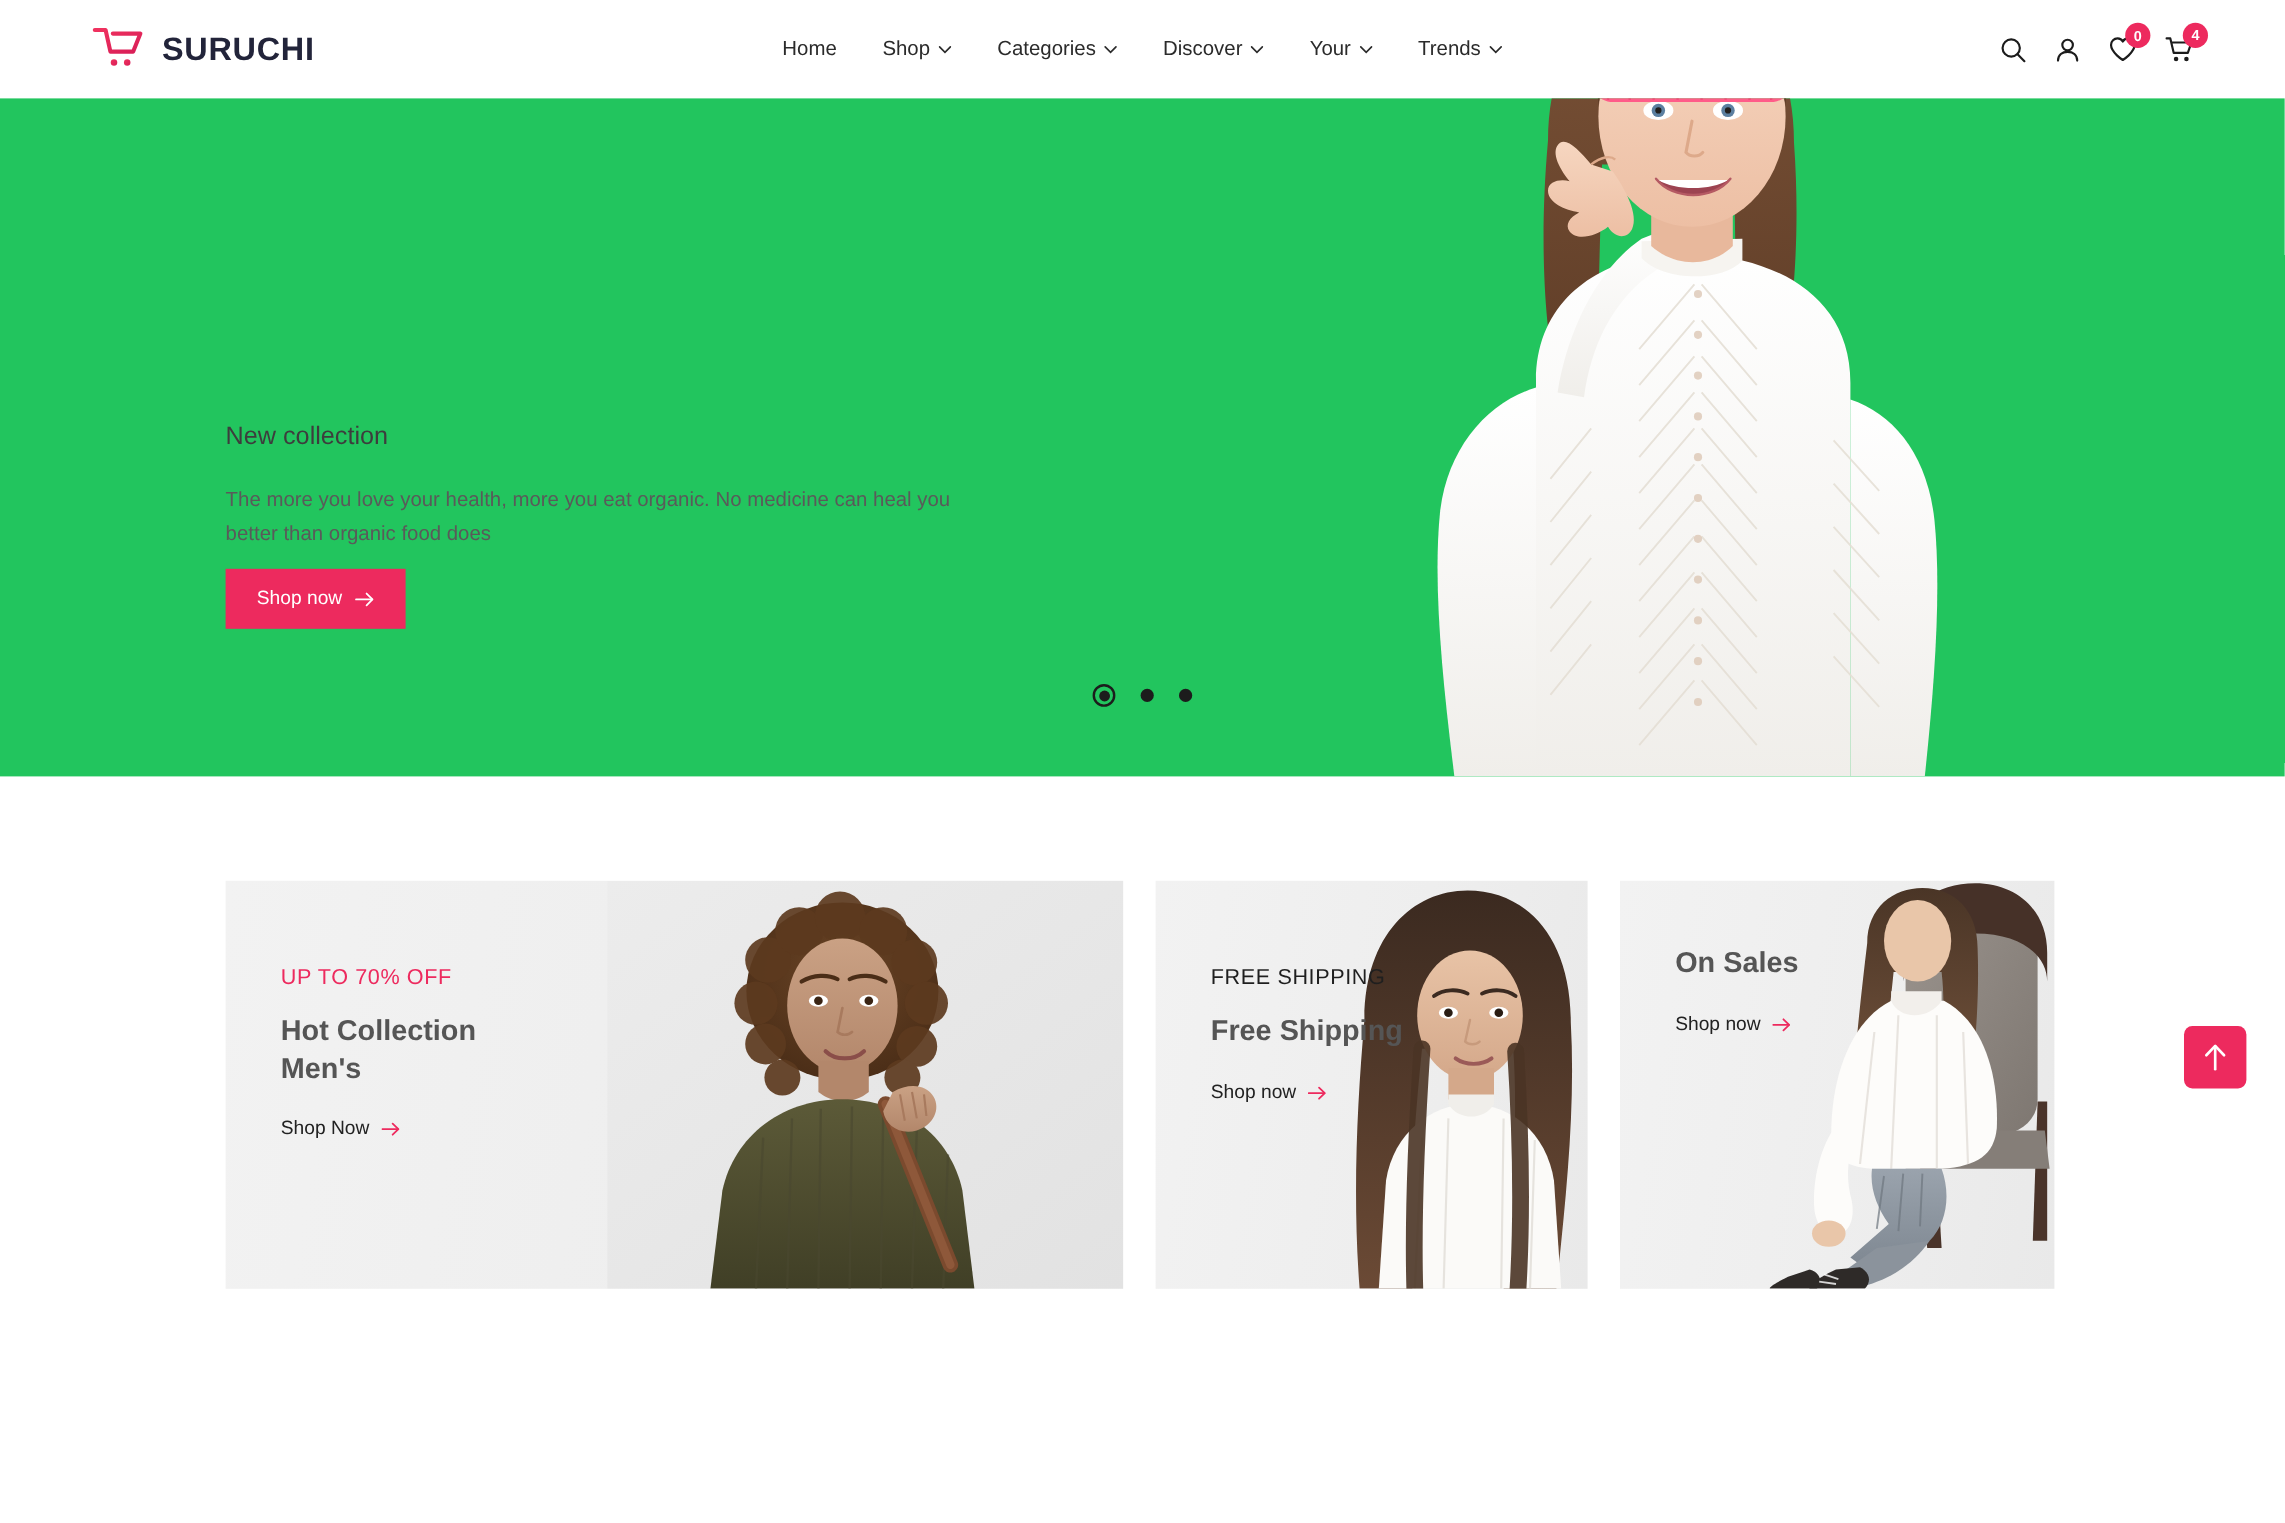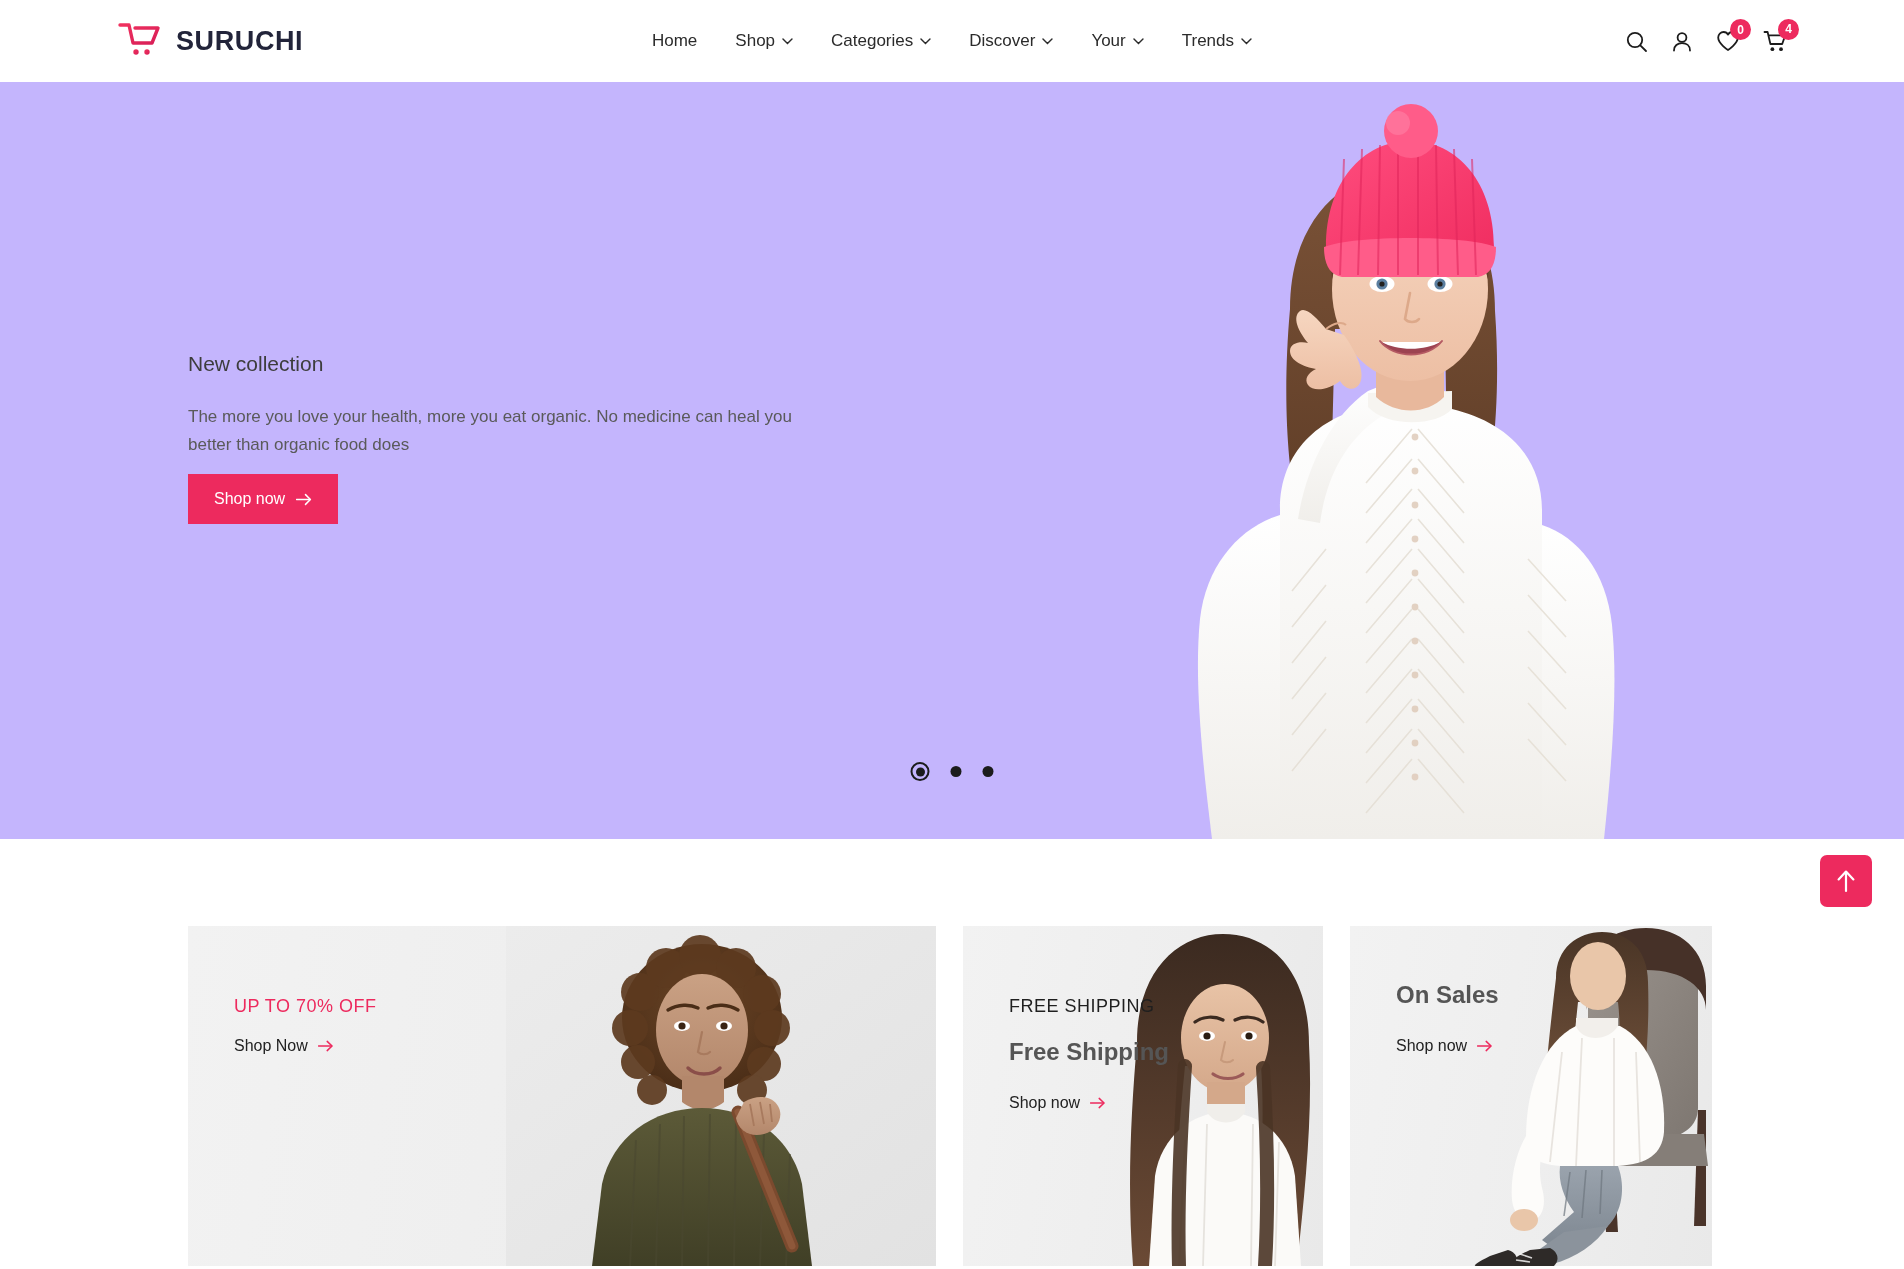--- a/index.html
+++ b/index.html
@@ -9,21 +9,21 @@
     background:#ffffff;
     overflow:hidden;
   }
 
   
   .header {
     height:82px;
     background:#ffffff;
     display:flex;
     align-items:center;
-    padding:0 116px;
+    padding:0 75px;
     position:relative;
   }
   .brand { display:flex; align-items:center; gap:14px; }
   .cart-logo { width:46px; height:38px; flex-shrink:0; }
   .brand-name {
     font-size:27px; font-weight:bold;
     color:#22243a; letter-spacing:.6px;
   }
 
   .nav {
@@ -45,21 +45,21 @@
     position:absolute; top:-11px; right:-11px;
     min-width:21px; height:21px; border-radius:50%;
     background:#ED2A5E; color:#fff;
     font-size:12px; font-weight:bold;
     display:flex; align-items:center; justify-content:center;
     padding:0 5px;
   }
 
   
   .hero {
-    height:757px; background:#c4b5fd;
+    height:565px; background:#22c55e;
     position:relative; overflow:hidden;
   }
   .hero-copy {
     position:absolute; left:188px; top:270px;
     width:640px;
   }
   .eyebrow { font-size:21px; color:#3d3d3d; margin-bottom:27px; }
   .hero-title {
     font-size:47px; font-weight:bold; color:#333333;
     line-height:1.17; letter-spacing:-.4px; margin-bottom:30px;
@@ -359,20 +359,24 @@
     <path d="M11 22 L11 3" stroke="#fff" stroke-width="2.2" stroke-linecap="round"></path>
     <path d="M3.6 10.4 L11 2.6 L18.4 10.4" fill="none" stroke="#fff" stroke-width="2.2" stroke-linecap="round" stroke-linejoin="round"></path>
   </svg>
 </button>
 
 <section class="promos">
 
   <div class="card c1">
     <div class="card-copy">
       <div class="card-eyebrow pink">UP TO 70% OFF</div>
+      <div class="card-title">
+        <span>Hot Collection</span><br>
+        <span>Men's</span>
+      </div>
       <div class="card-link">
         <span>Shop Now</span>
         <svg width="16" height="12" viewBox="0 0 16 12">
           <path d="M0.5 6 H13.6" stroke="#ED2A5E" stroke-width="1.5" stroke-linecap="round"></path>
           <path d="M9.2 1.4 L14 6 L9.2 10.6" fill="none" stroke="#ED2A5E" stroke-width="1.5" stroke-linecap="round" stroke-linejoin="round"></path>
         </svg>
       </div>
     </div>
     <svg class="card-photo" viewBox="0 0 430 340">
       <defs>

